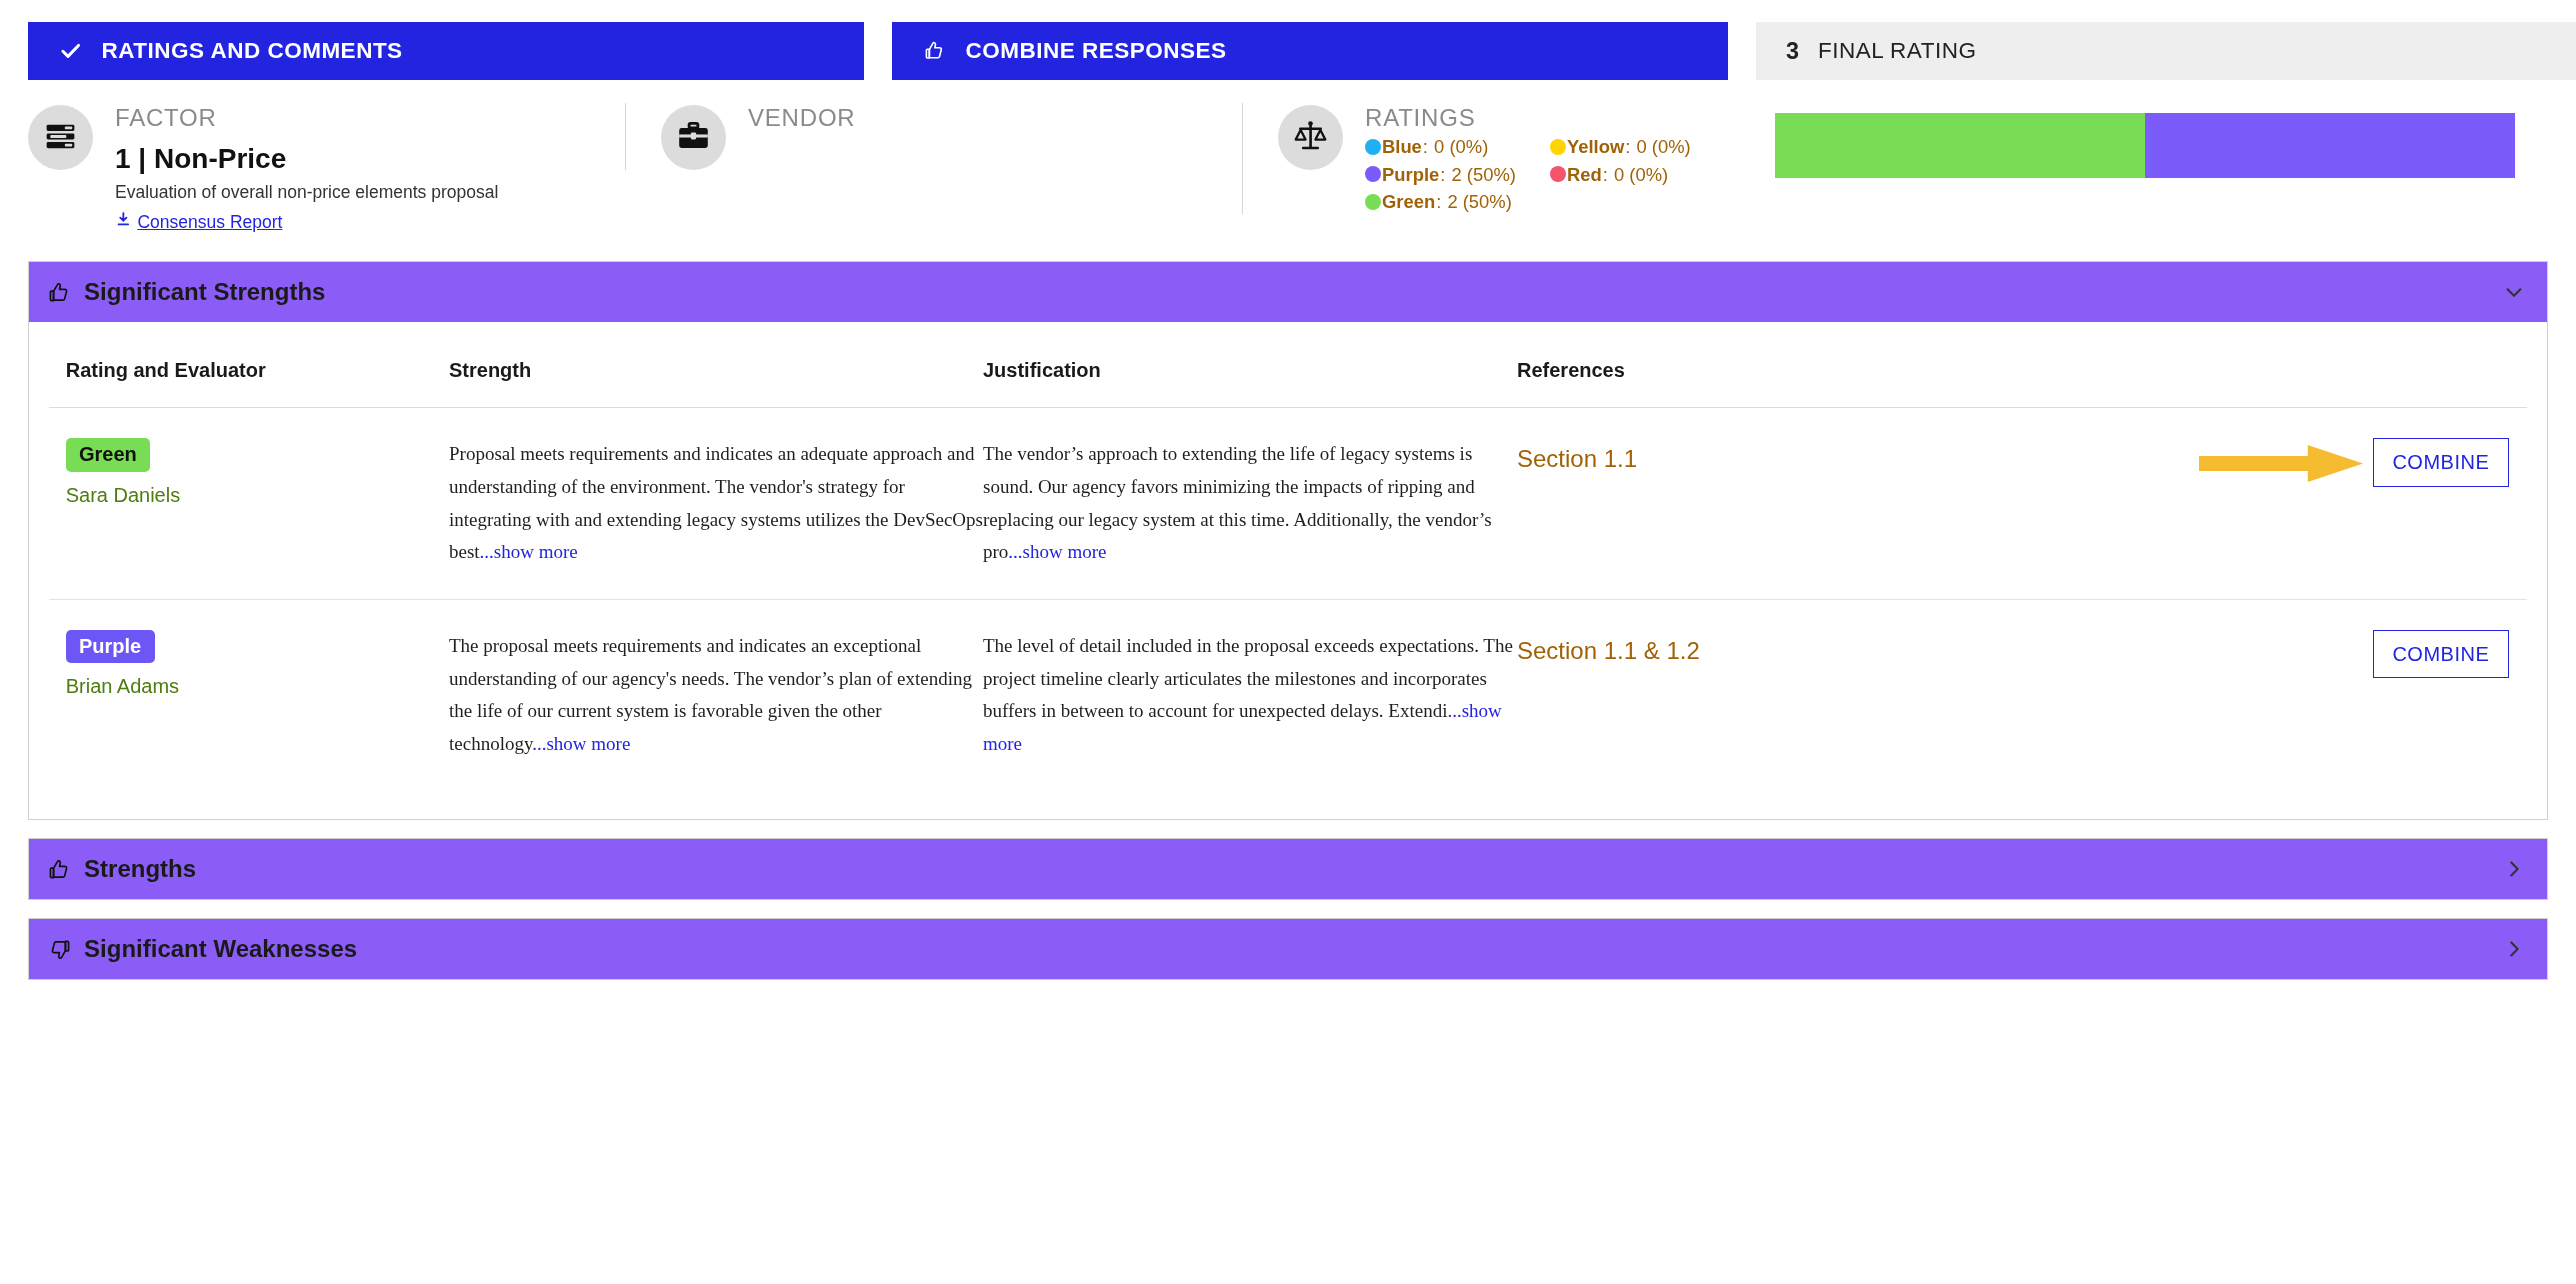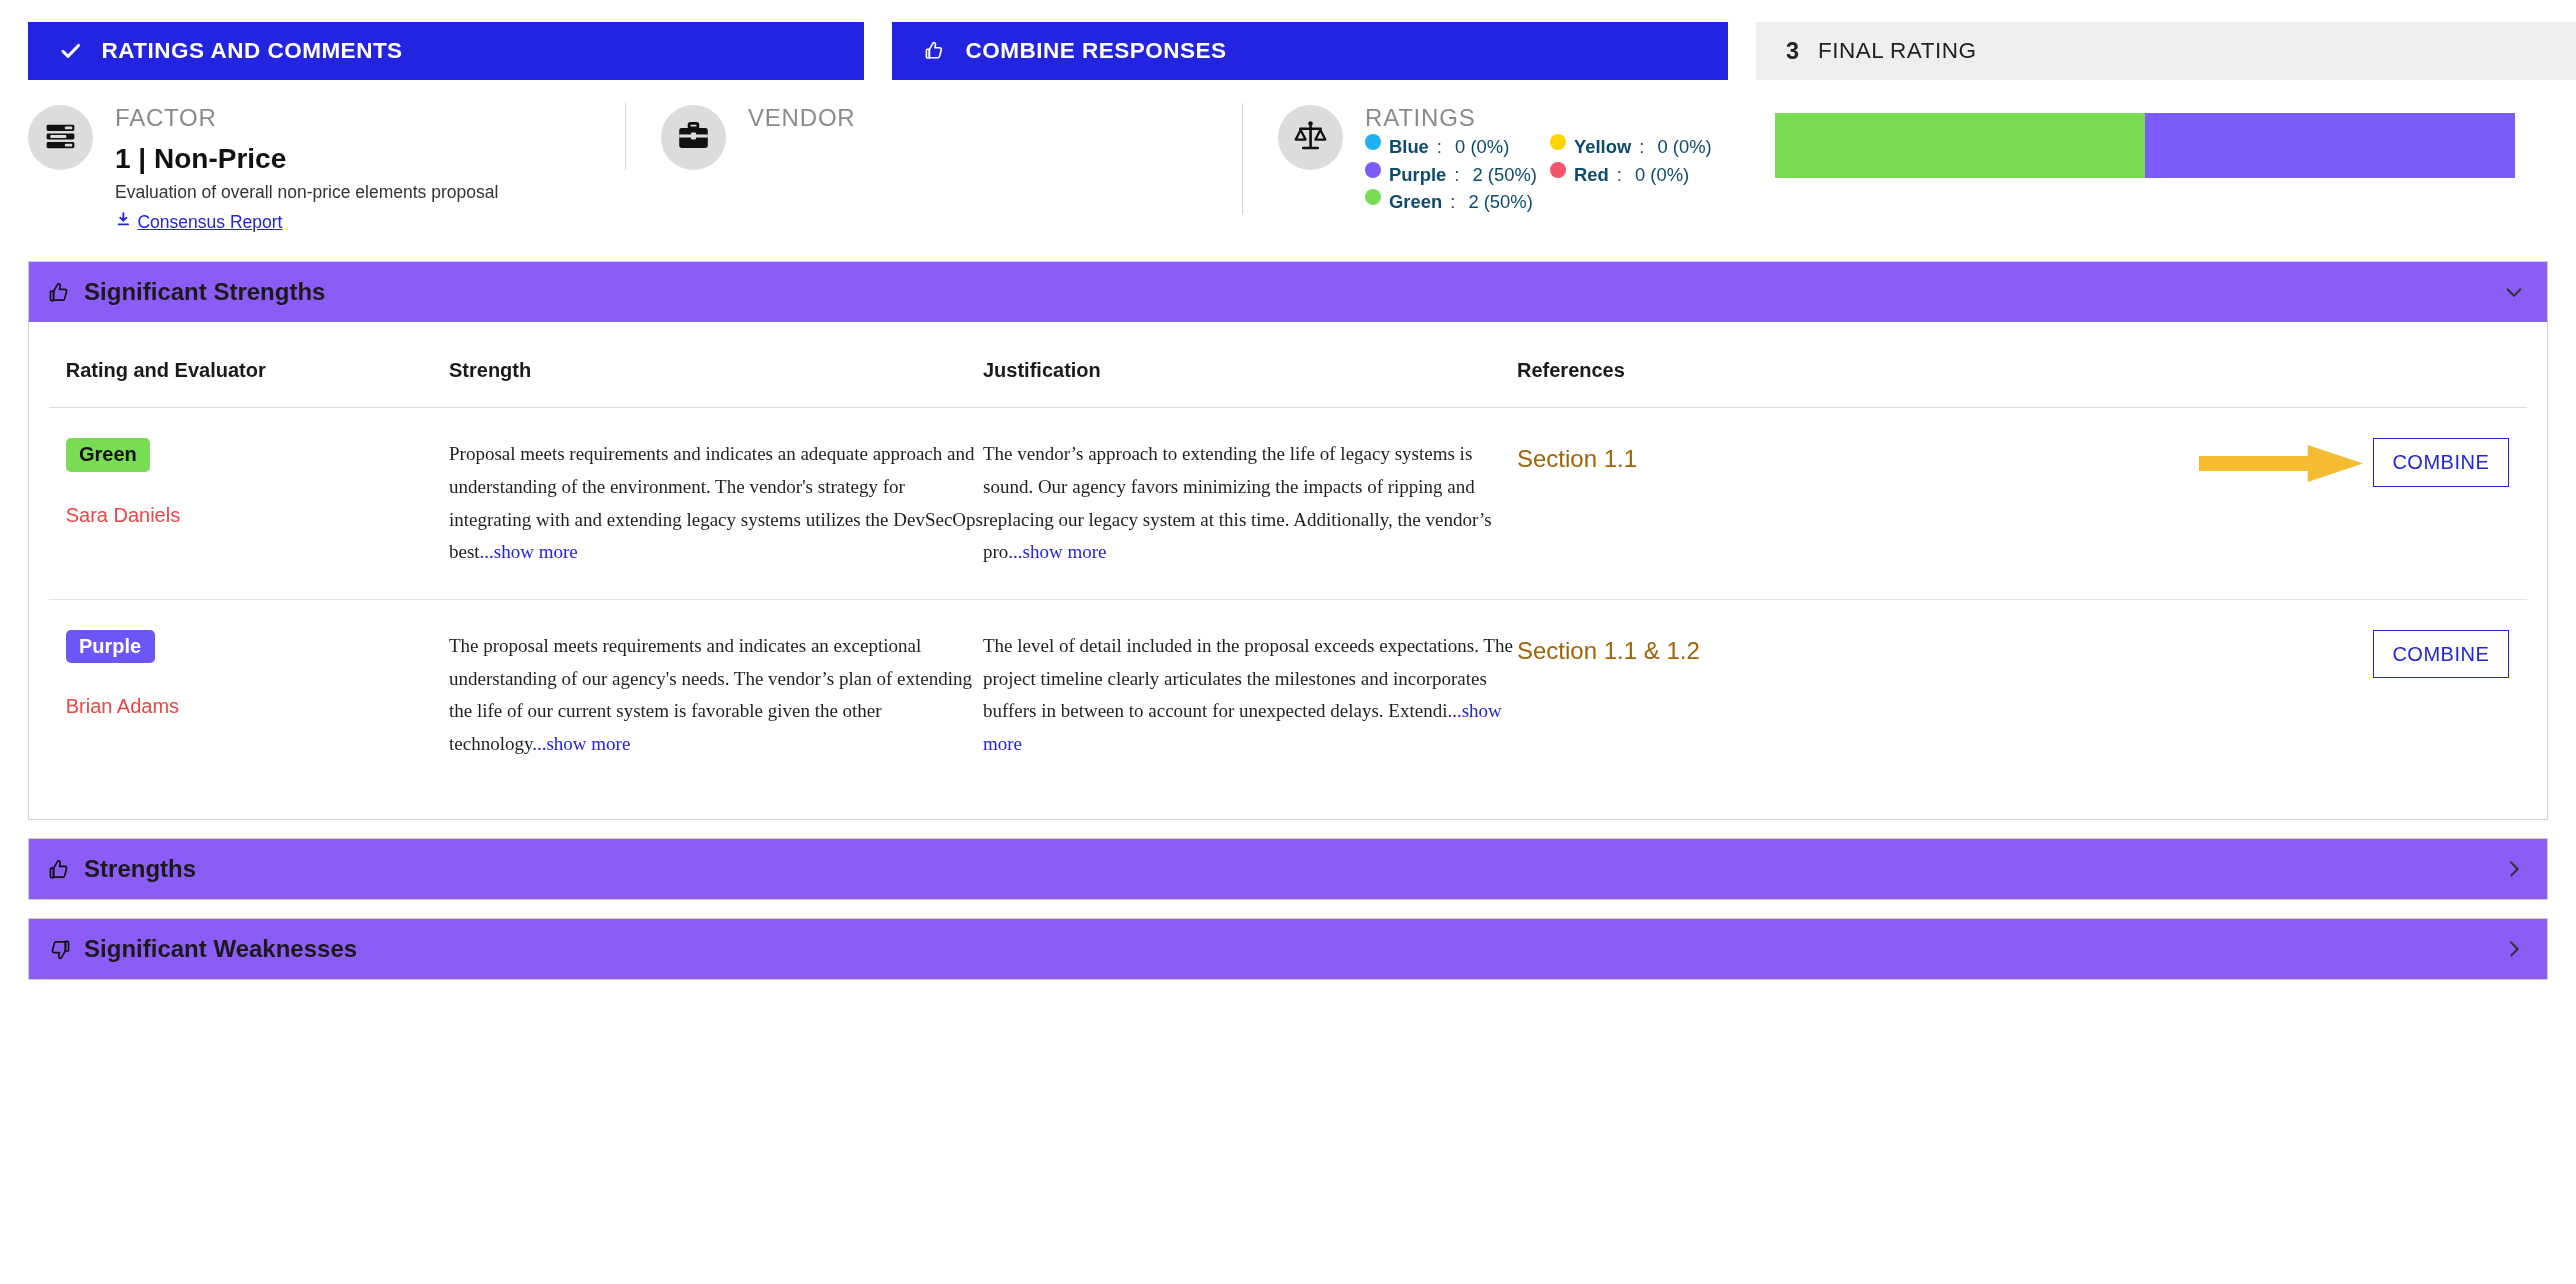--- a/index.html
+++ b/index.html
@@ -106,24 +106,24 @@
 
   .ratings-body { display: flex; align-items: flex-start; gap: 33px; flex: 1; }
   .legend-grid {
     display: grid;
     grid-template-columns: 185px 192px;
     row-gap: 2.5px;
     margin-top: 0.8px;
   }
   .legend-item {
     display: flex;
-    align-items: flex-start;
-    gap: 8px;
+    align-items: center;
+    gap: 1px;
     font-size: 18.4px;
-    color: #0c4a6e;
+    color: #a16207;
     line-height: 1.36;
     white-space: nowrap;
   }
   .dot { width: 16px; height: 16px; border-radius: 50%; flex: 0 0 16px; }
   .legend-name { font-weight: bold; }
 
   .bar-wrap {
     flex: 1 1 auto;
     display: flex;
     height: 65px;
@@ -174,21 +174,21 @@
   .badge {
     display: inline-block;
     padding: 5.8px 13.3px 7.5px 13.3px;
     border-radius: 5px;
     font-size: 20px;
     font-weight: bold;
     line-height: 1;
   }
   .badge.green  { background: #78dd55; color: #111111; }
   .badge.purple { background: #6c56f5; color: #ffffff; }
-  .evaluator { font-size: 20px; color: #ef4444; margin-top: 32px; }
+  .evaluator { font-size: 20px; color: #4d7c0f; margin-top: 12px; }
 
   .body-text {
     font-size: 19px;
     line-height: 1.72;
     color: #1f1f1f;
     font-family: Liberation Serif, serif;
   }
   .showmore { color: #2224e0; cursor: pointer; }
   .refs { font-size: 24px; color: #a16207; line-height: 1.72; }
   .action-inner {

